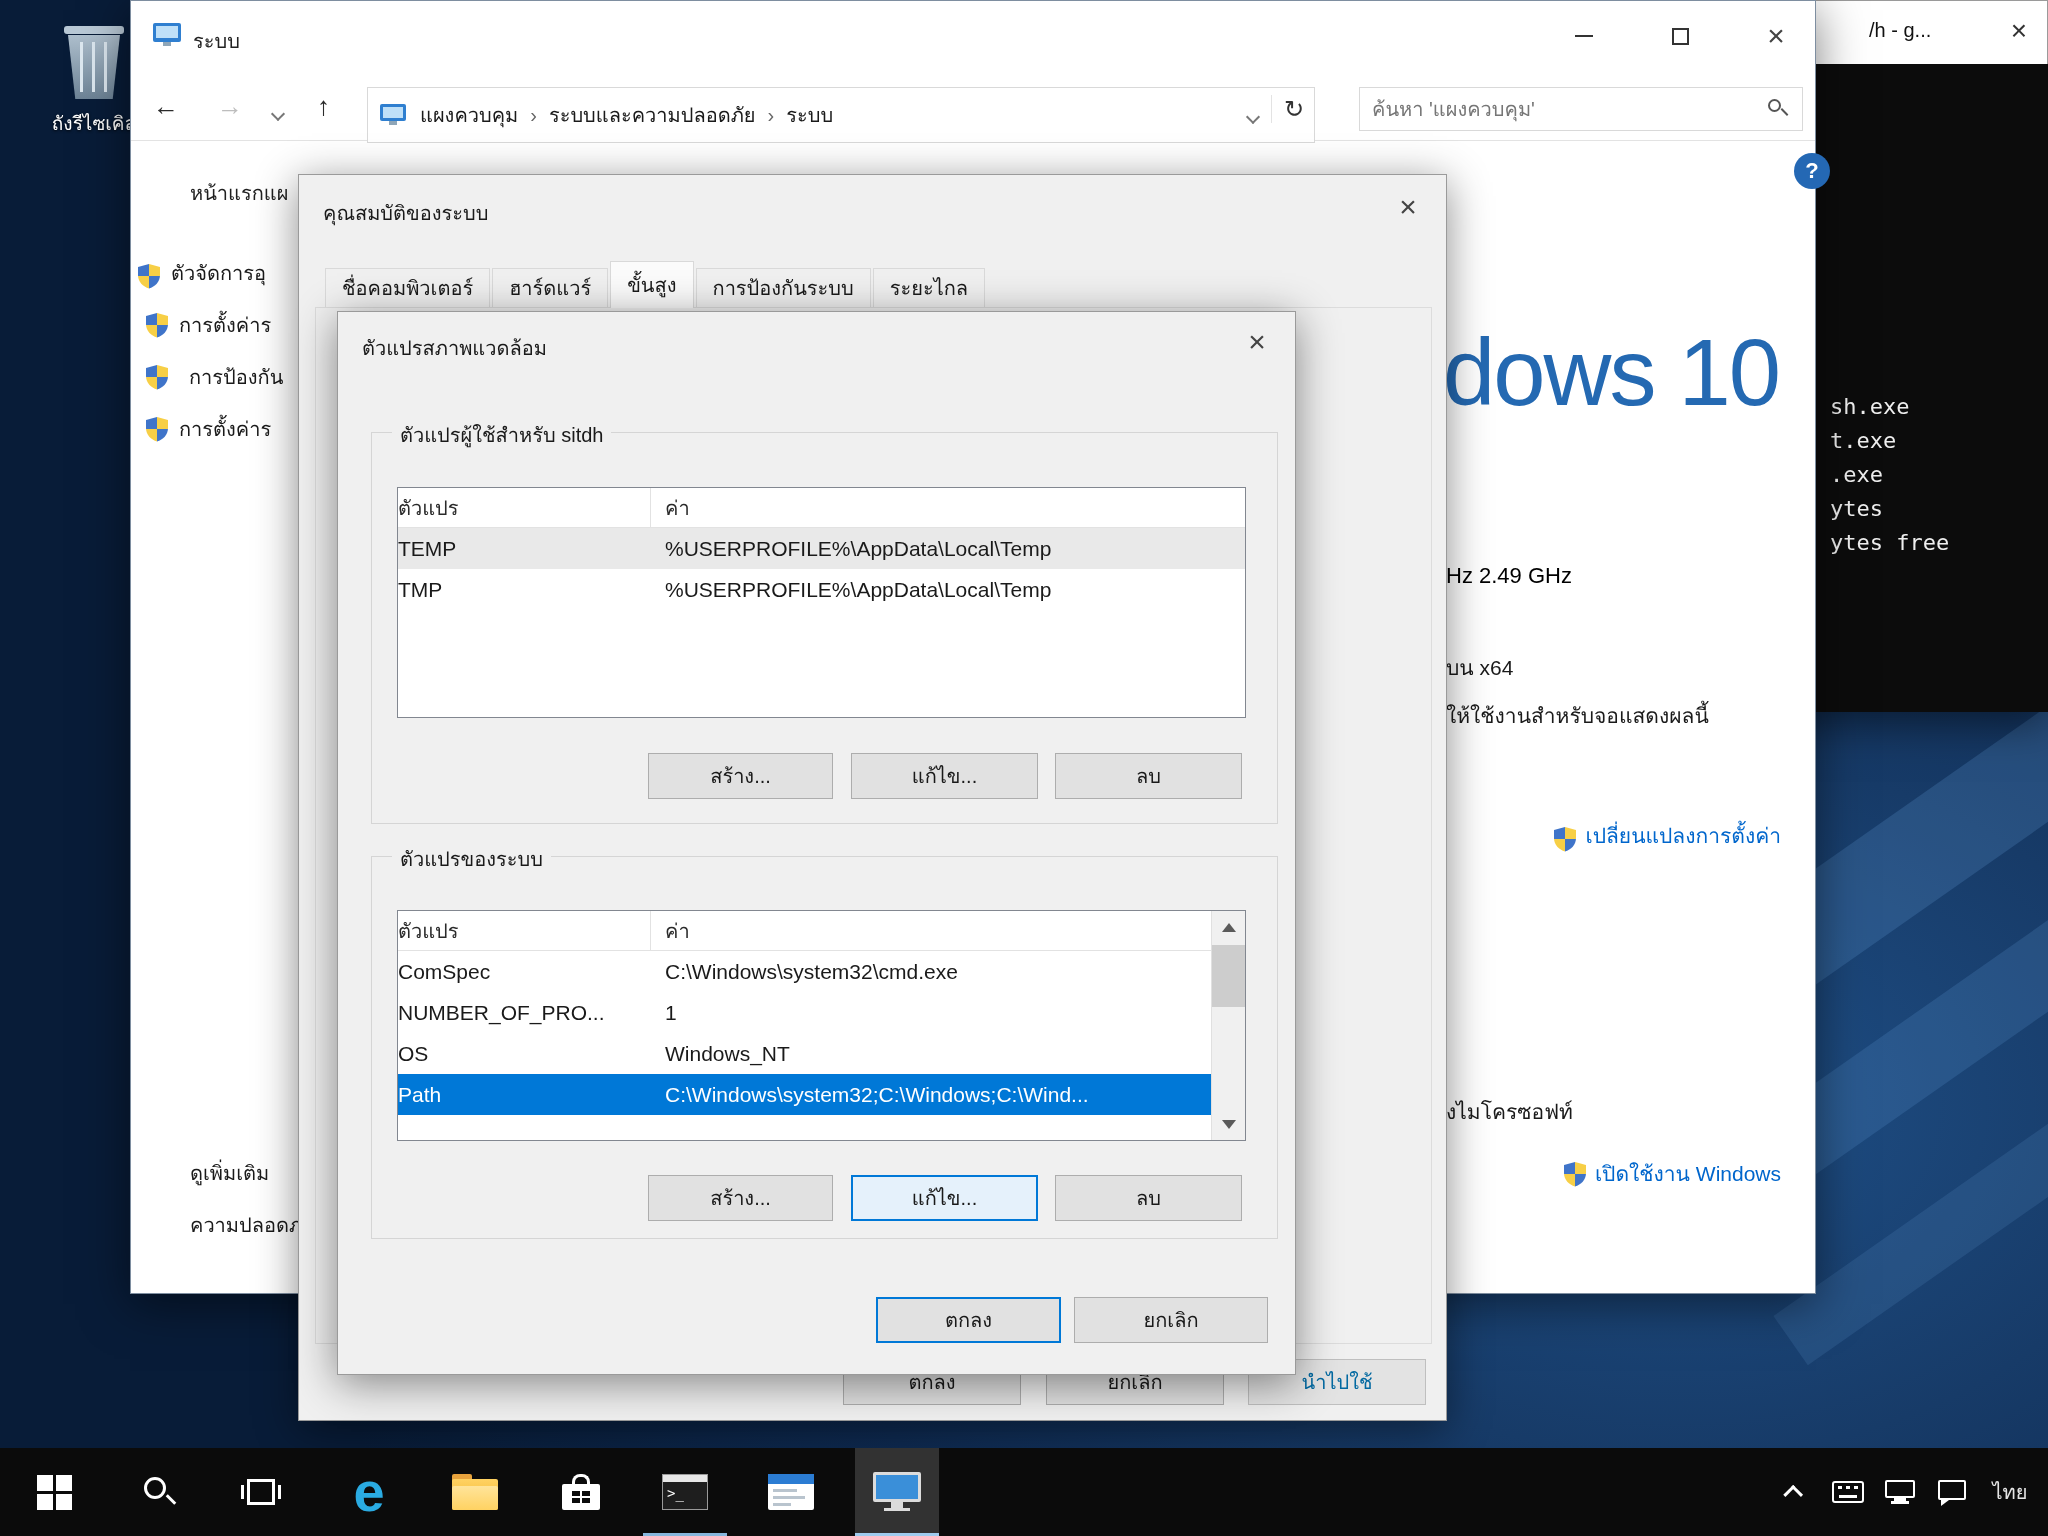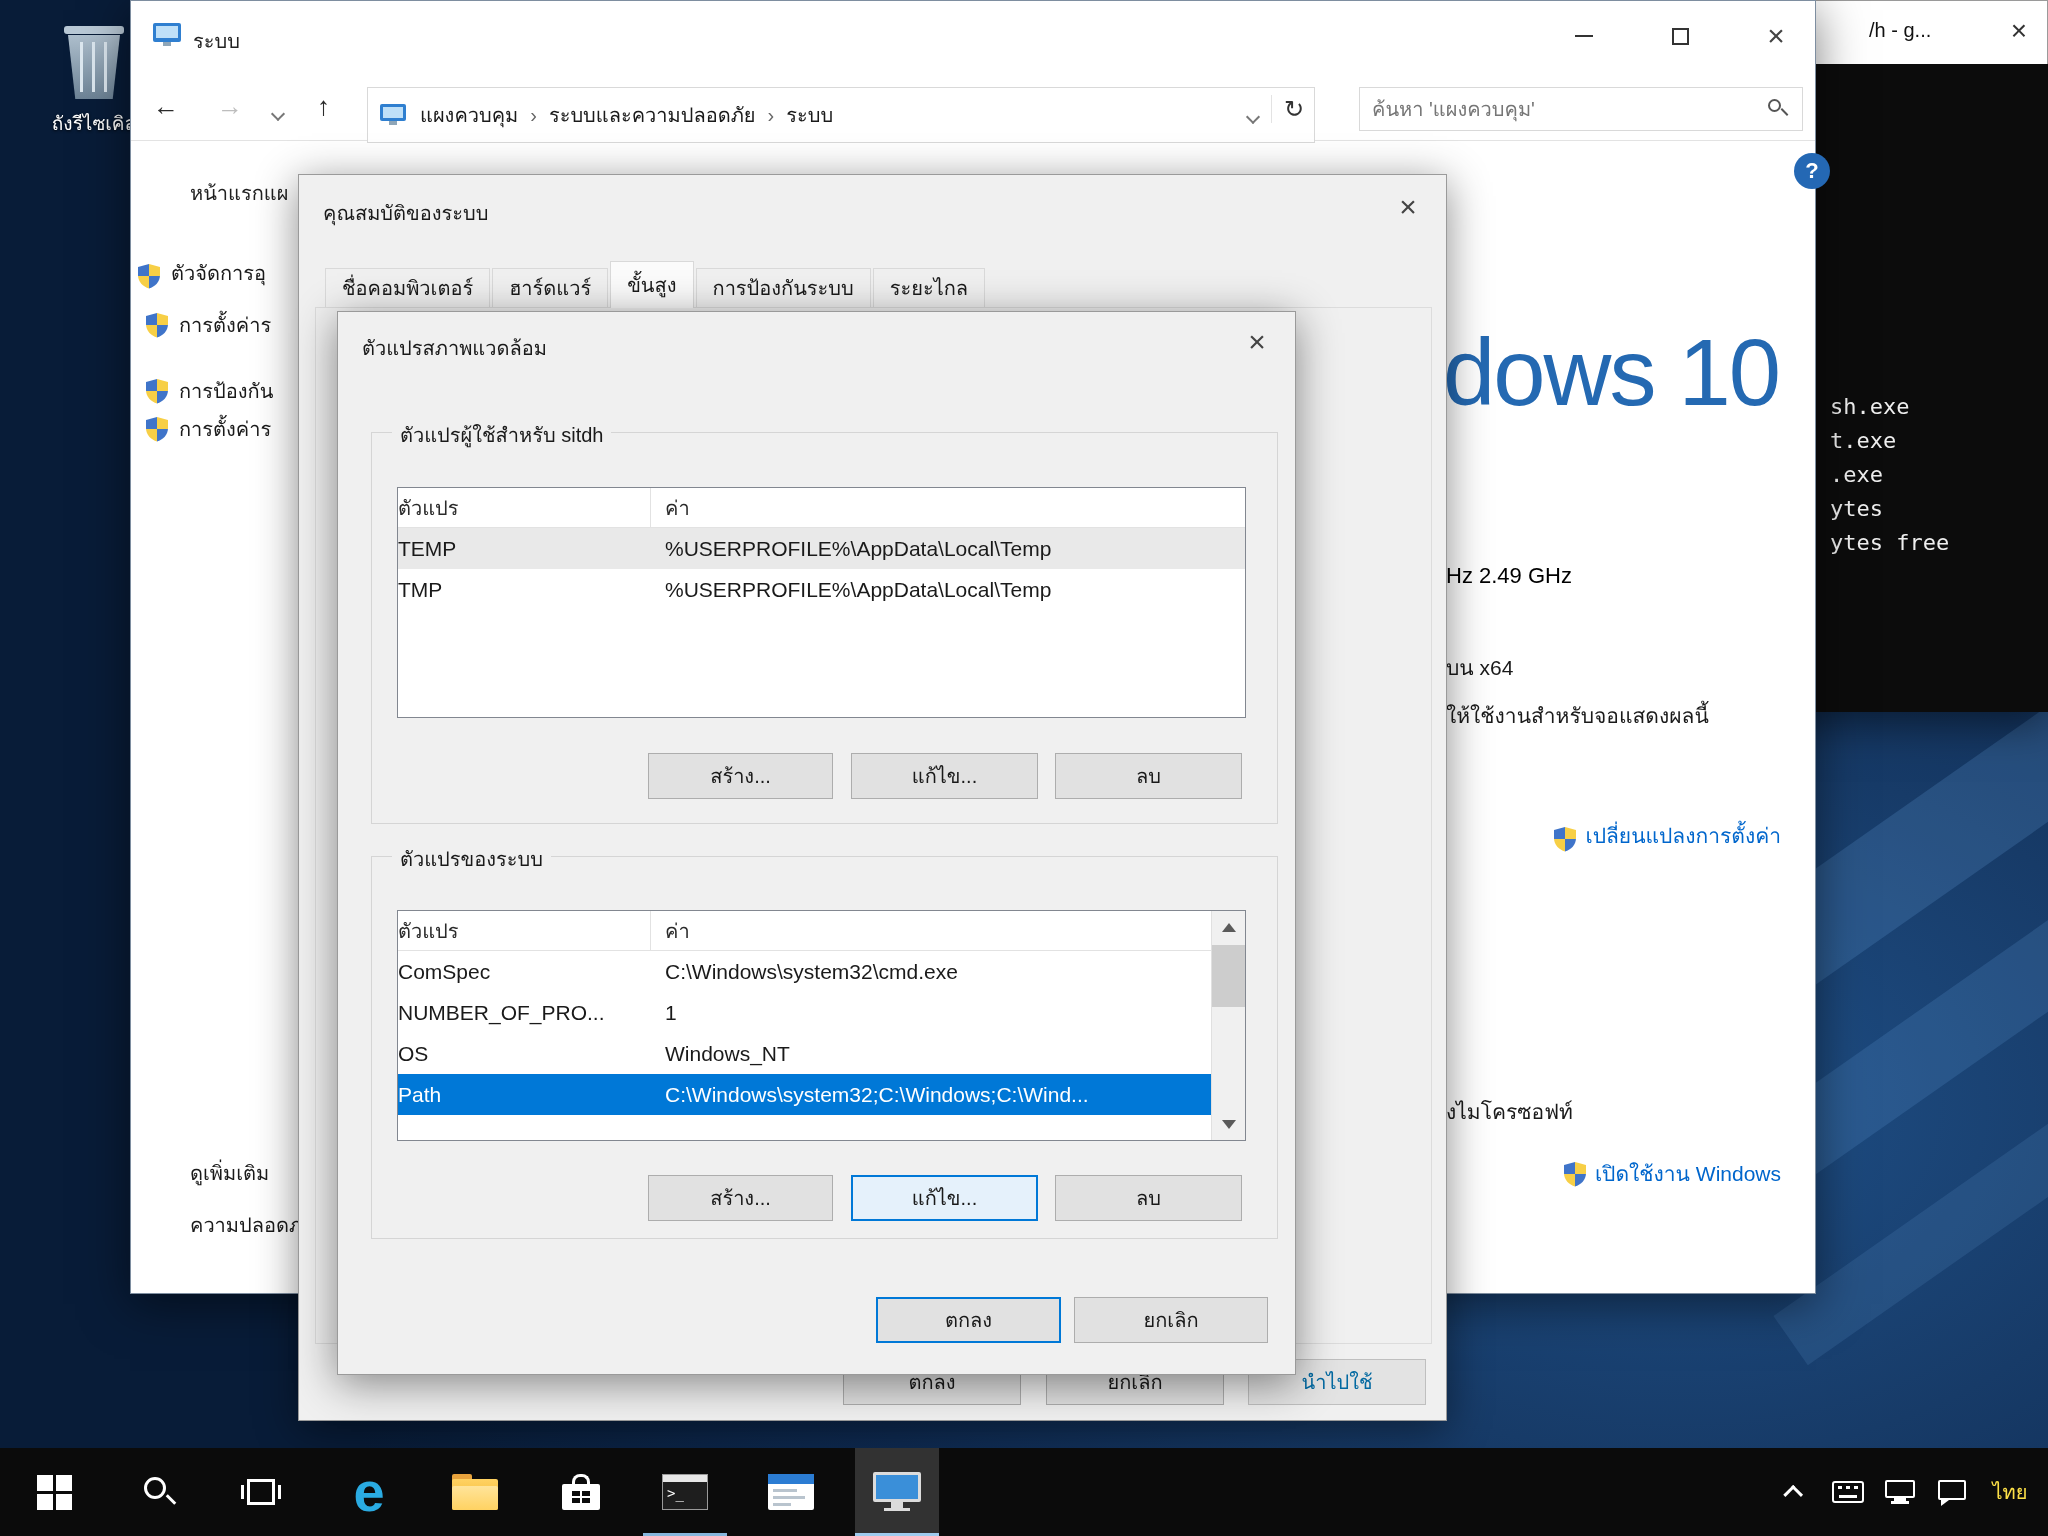--- a/index.html
+++ b/index.html
@@ -53,21 +53,21 @@
   .sb-btn { position:absolute; left:0; width:34px; height:32px; display:flex; align-items:center; justify-content:center; }
   .tri-up { width:0; height:0; border-left:7px solid transparent; border-right:7px solid transparent; border-bottom:9px solid #5a5a5a; }
   .tri-dn { width:0; height:0; border-left:7px solid transparent; border-right:7px solid transparent; border-top:9px solid #5a5a5a; }
   .sb-thumb { position:absolute; left:0; width:34px; background:#cdcdcd; }
 
   
   #taskbar { position:absolute; left:0; top:1448px; width:2048px; height:88px; background:#0b0b0b; z-index:50; }
   .tb-btn { position:absolute; top:0; height:88px; width:84px; display:flex; align-items:center; justify-content:center; }
   .tb-running { box-shadow:inset 0 -3px 0 #86b7dd; }
   .tb-active { background:rgba(255,255,255,.16); box-shadow:inset 0 -3px 0 #9ecbee; }
-  .tray-btn { position:absolute; top:0; height:88px; display:flex; align-items:center; justify-content:center; color:#fde047; }
+  .tray-btn { position:absolute; top:0; height:88px; display:flex; align-items:center; justify-content:center; color:#e5e5e5; }
 
   .shield { display:inline-block; width:24px; height:26px; flex-shrink:0; }
   .linkblue { color:#0066cc; }
 
   .console-line { line-height:34px; }
 </style>
 </head>
 <body>
 
 <div id="screen">
@@ -177,21 +177,21 @@
       <svg class="shield" viewBox="0 0 24 26">
           <g clip-path="url(#sh1)">
             <rect x="0" y="0" width="12" height="13" fill="#3f74c9"></rect>
             <rect x="12" y="0" width="12" height="13" fill="#f7cf46"></rect>
             <rect x="0" y="13" width="12" height="13" fill="#f7cf46"></rect>
             <rect x="12" y="13" width="12" height="13" fill="#3f74c9"></rect>
           </g>
         </svg>
       <span>การตั้งค่าร</span>
     </div>
-    <div class="abs" style="left:14px;top:374px;display:flex;align-items:center;gap:10px;">
+    <div class="abs" style="left:14px;top:360px;display:flex;align-items:center;gap:20px;">
       <svg class="shield" viewBox="0 0 24 26">
           <g clip-path="url(#sh1)">
             <rect x="0" y="0" width="12" height="13" fill="#3f74c9"></rect>
             <rect x="12" y="0" width="12" height="13" fill="#f7cf46"></rect>
             <rect x="0" y="13" width="12" height="13" fill="#f7cf46"></rect>
             <rect x="12" y="13" width="12" height="13" fill="#3f74c9"></rect>
           </g>
         </svg>
       <span>การป้องกัน</span>
     </div>

